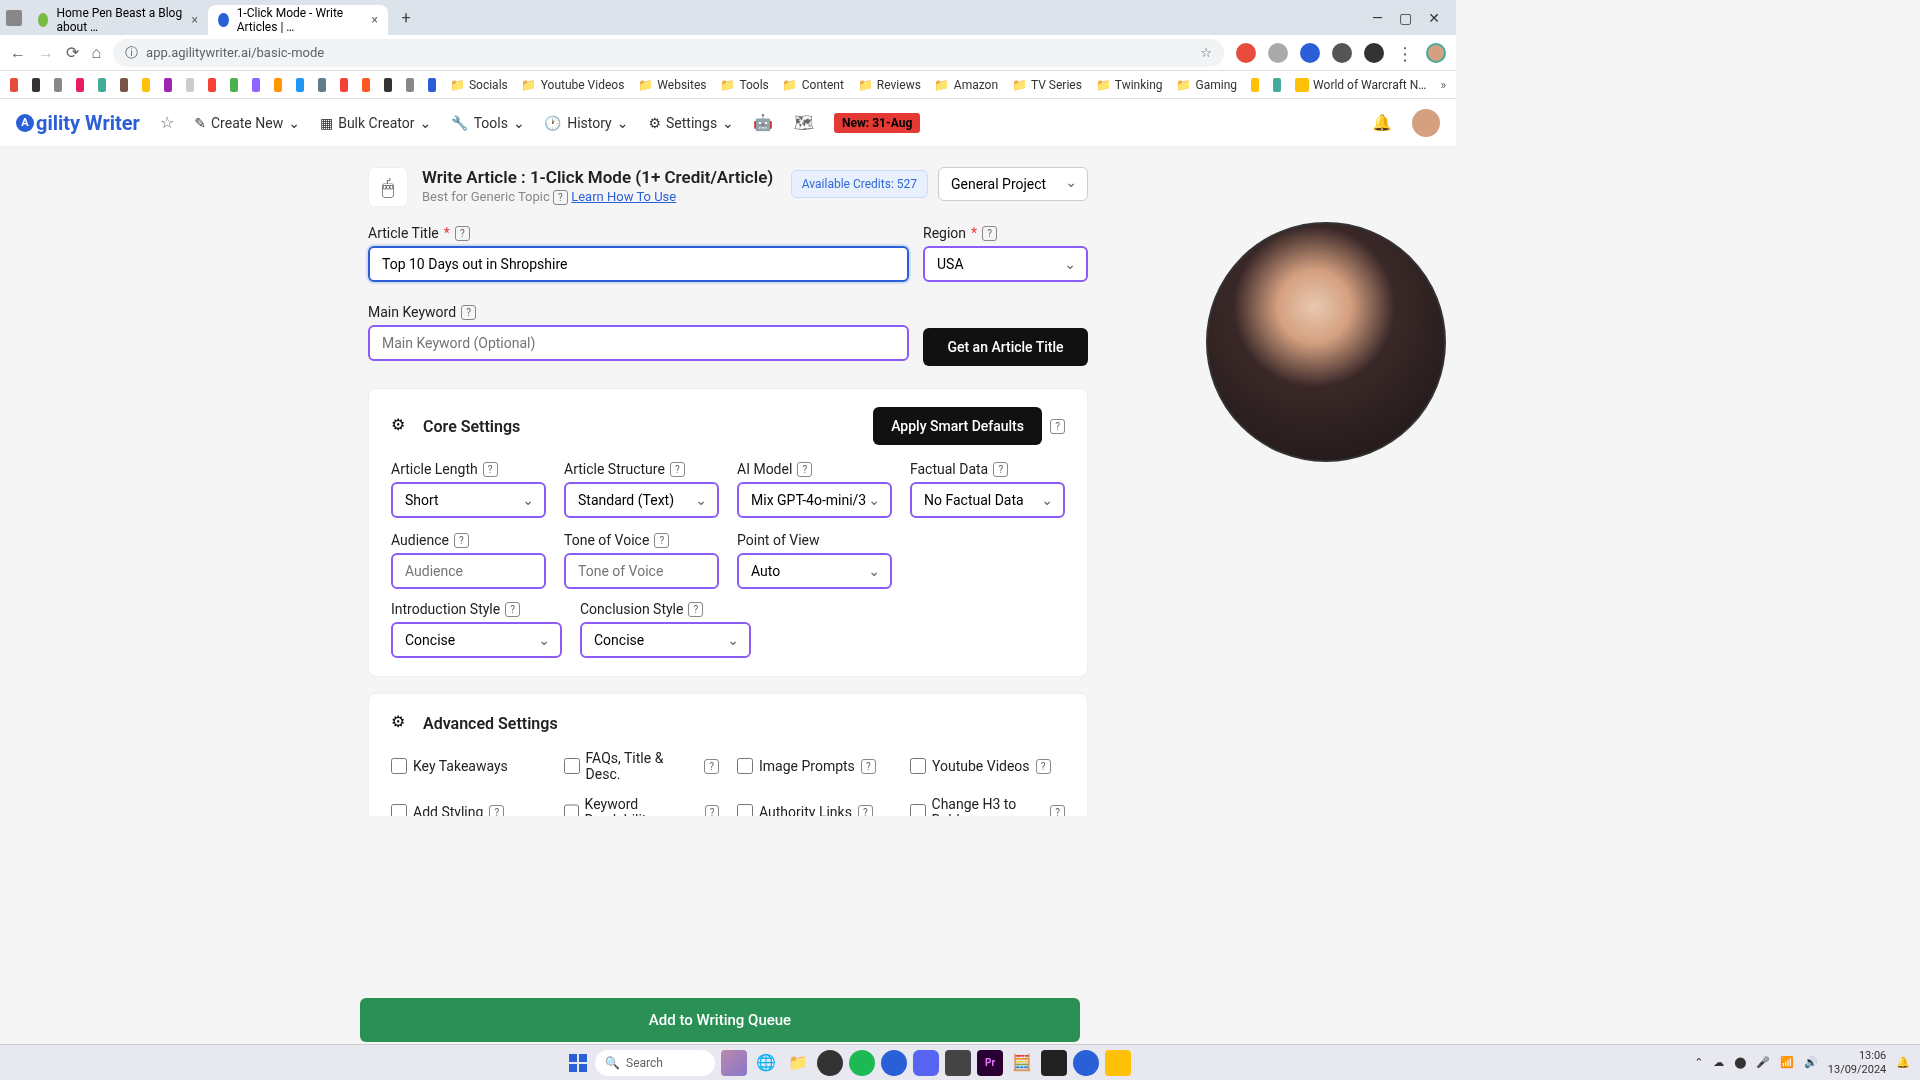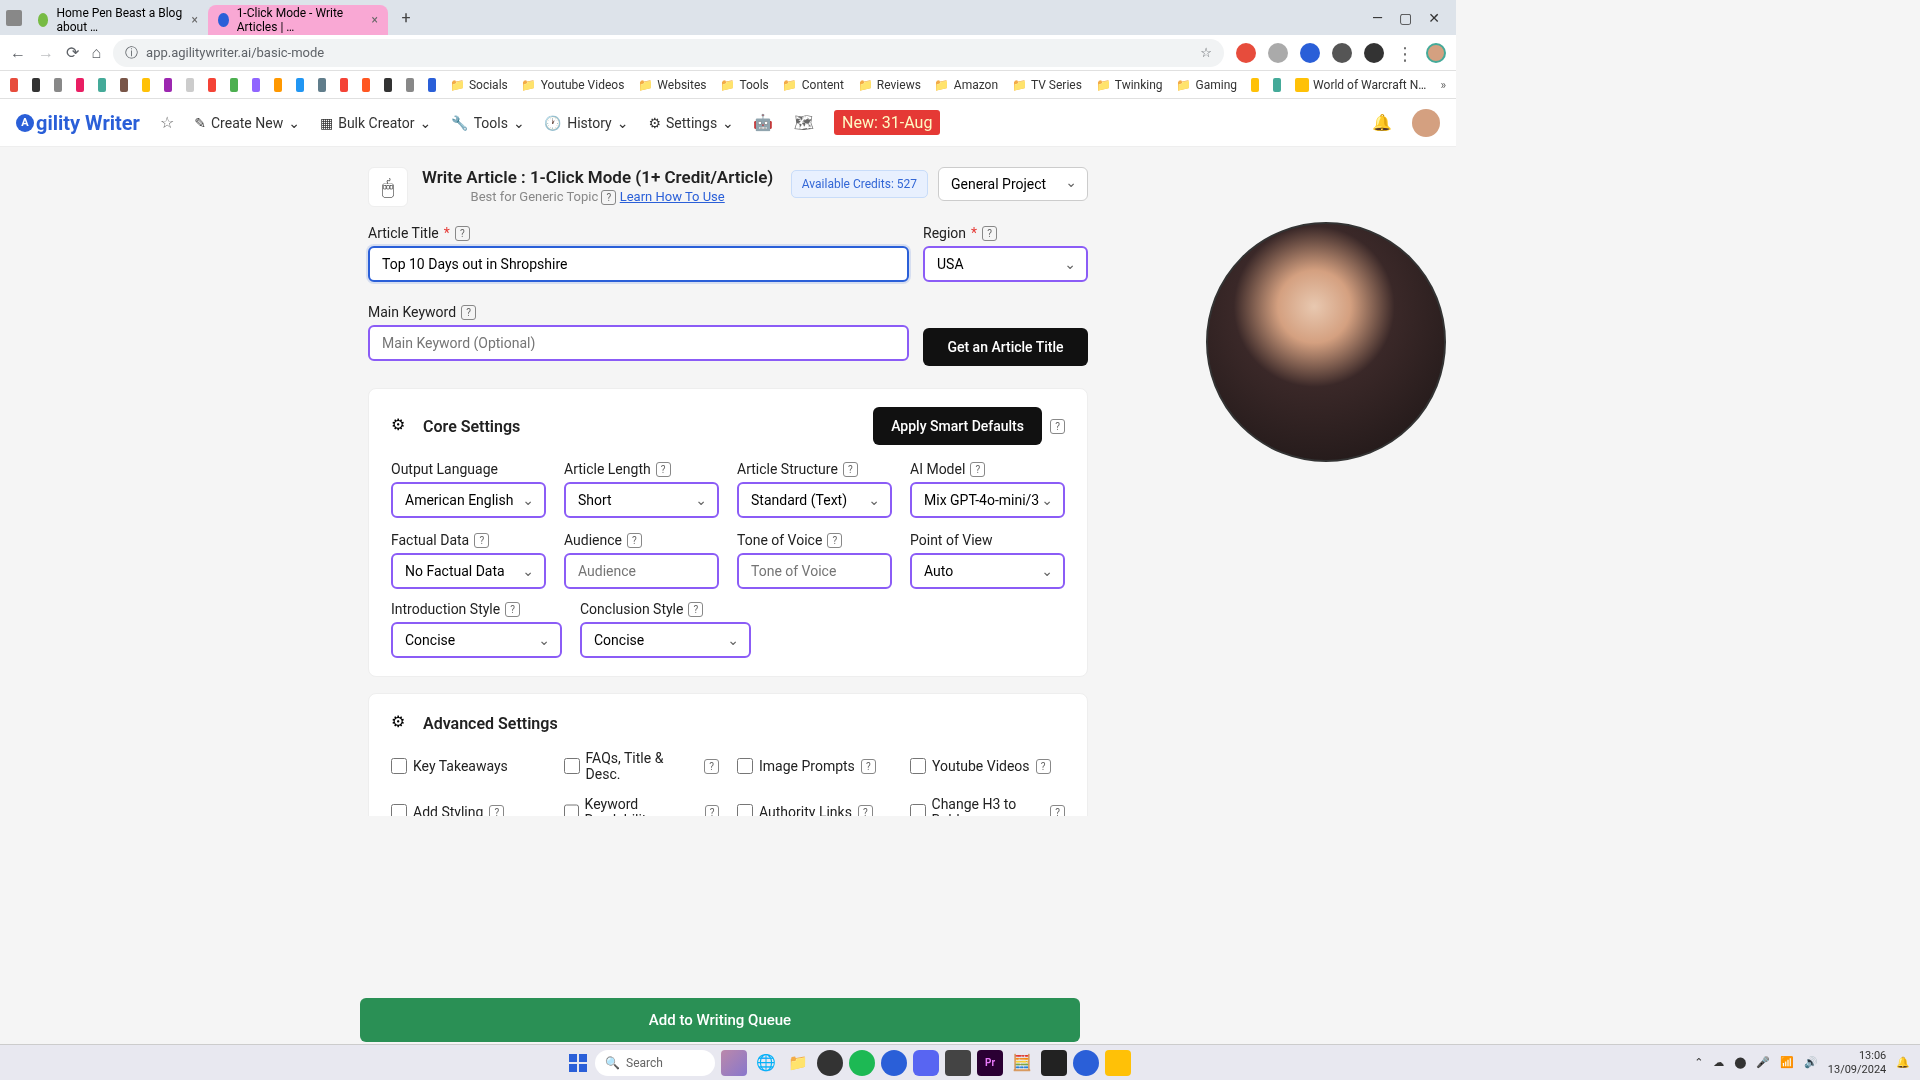--- a/index.html
+++ b/index.html
@@ -1,20 +1,20 @@
 <!DOCTYPE html>
 <html><head>
 <meta charset="utf-8">
 <style>
 * { margin: 0; padding: 0; box-sizing: border-box; font-family: -apple-system, BlinkMacSystemFont, "Segoe UI", Roboto, sans-serif; }
 body { background: #f5f5f5; width: 1456px; height: 816px; overflow: hidden; position: relative; }
 
 
 .browser-top { background: #dde3ea; height: 35px; display: flex; align-items: center; padding: 0 6px; }
-.tab { background: #f9a8d4; height: 30px; margin-top: 5px; border-radius: 8px 8px 0 0; padding: 0 10px; display: flex; align-items: center; gap: 8px; font-size: 12px; max-width: 180px; }
+.tab { background: #ffffff; height: 30px; margin-top: 5px; border-radius: 8px 8px 0 0; padding: 0 10px; display: flex; align-items: center; gap: 8px; font-size: 12px; max-width: 180px; }
 .tab.inactive { background: transparent; }
 .tab-icon { width: 14px; height: 14px; border-radius: 50%; background: #4a9; }
 .tab-close { color: #666; cursor: pointer; margin-left: auto; }
 .tab-new { width: 24px; height: 24px; border-radius: 50%; display: flex; align-items: center; justify-content: center; color: #444; margin-left: 6px; cursor: pointer; }
 .window-ctrl { margin-left: auto; display: flex; gap: 16px; padding-right: 10px; }
 .window-ctrl span { font-size: 14px; cursor: pointer; color: #333; }
 
 .url-bar-row { background: #fff; height: 36px; display: flex; align-items: center; padding: 0 10px; gap: 12px; border-bottom: 1px solid #e0e0e0; }
 .nav-btn { color: #5f6368; font-size: 16px; cursor: pointer; }
 .url-field { flex: 1; background: #f1f3f4; border-radius: 16px; height: 28px; display: flex; align-items: center; padding: 0 12px; gap: 8px; font-size: 13px; color: #5f6368; }
@@ -23,31 +23,31 @@
 
 .bookmarks { background: #fff; height: 28px; display: flex; align-items: center; padding: 0 10px; gap: 14px; font-size: 12px; color: #333; border-bottom: 1px solid #e0e0e0; overflow: hidden; }
 .bm { display: flex; align-items: center; gap: 4px; cursor: pointer; white-space: nowrap; }
 .bm-icon { width: 14px; height: 14px; border-radius: 2px; display: inline-block; }
 
 
 .app-header { background: #fff; height: 48px; display: flex; align-items: center; padding: 0 16px; gap: 20px; border-bottom: 1px solid #eee; }
 .logo { font-size: 20px; font-weight: 700; color: #2a5fd8; display: flex; align-items: center; gap: 2px; }
 .logo .dot { width: 18px; height: 18px; border-radius: 50%; background: #2a5fd8; display: inline-flex; align-items: center; justify-content: center; color: #fff; font-size: 11px; }
 .nav-item { display: flex; align-items: center; gap: 5px; font-size: 14px; color: #333; cursor: pointer; }
-.badge-new { background: #e53935; color: #fef9c3; font-size: 16px; padding: 3px 8px; border-radius: 3px; font-weight: 400; }
+.badge-new { background: #e53935; color: #000000; font-size: 12px; padding: 3px 8px; border-radius: 3px; font-weight: 700; }
 .spacer { flex: 1; }
 .avatar { width: 28px; height: 28px; border-radius: 50%; background: #ddd; }
 
 
 .content { padding: 20px 0 0 0; display: flex; justify-content: center; }
 .panel { width: 720px; }
 .title-row { display: flex; align-items: flex-start; gap: 14px; margin-bottom: 18px; }
 .title-icon { width: 40px; height: 40px; background: #fff; border-radius: 6px; border: 1px solid #eee; display: flex; align-items: center; justify-content: center; font-size: 20px; }
 .title-text h1 { font-size: 17px; font-weight: 600; color: #222; }
-.title-text .sub { font-size: 13px; color: #888; margin-top: 2px; text-align: center; }
+.title-text .sub { font-size: 13px; color: #888; margin-top: 2px; }
 .title-text .sub a { color: #2a5fd8; text-decoration: underline; }
 .title-right { margin-left: auto; display: flex; gap: 10px; align-items: center; }
 .credits { background: #e8f0fe; border: 1px solid #c8dcf9; color: #3367d6; font-size: 12px; padding: 6px 10px; border-radius: 5px; }
 .proj-select { border: 1px solid #ccc; border-radius: 6px; padding: 8px 30px 8px 12px; font-size: 14px; background: #fff; position: relative; cursor: pointer; min-width: 150px; }
 .proj-select::after { content: "⌄"; position: absolute; right: 10px; top: 6px; color: #666; }
 
 .form-row { display: flex; gap: 14px; margin-bottom: 22px; }
 .field { display: flex; flex-direction: column; gap: 5px; }
 .field.grow { flex: 1; }
 .field.w165 { width: 165px; }
@@ -267,28 +267,20 @@
         <span class="gear">⚙</span>
         <span class="card-title">Core Settings</span>
         <div class="right">
           <button class="btn-dark">Apply Smart Defaults</button>
           <span class="help">?</span>
         </div>
       </div>
       <div class="grid4">
         <div class="field">
             <div class="label">
-              <span>Output Language</span>
-            </div>
-            <div class="select">
-              <span>American English</span>
-            </div>
-          </div>
-        <div class="field">
-            <div class="label">
               <span>Article Length</span> 
               <span class="help">?</span>
             </div>
             <div class="select">
               <span>Short</span>
             </div>
           </div>
         <div class="field">
             <div class="label">
               <span>Article Structure</span> 

